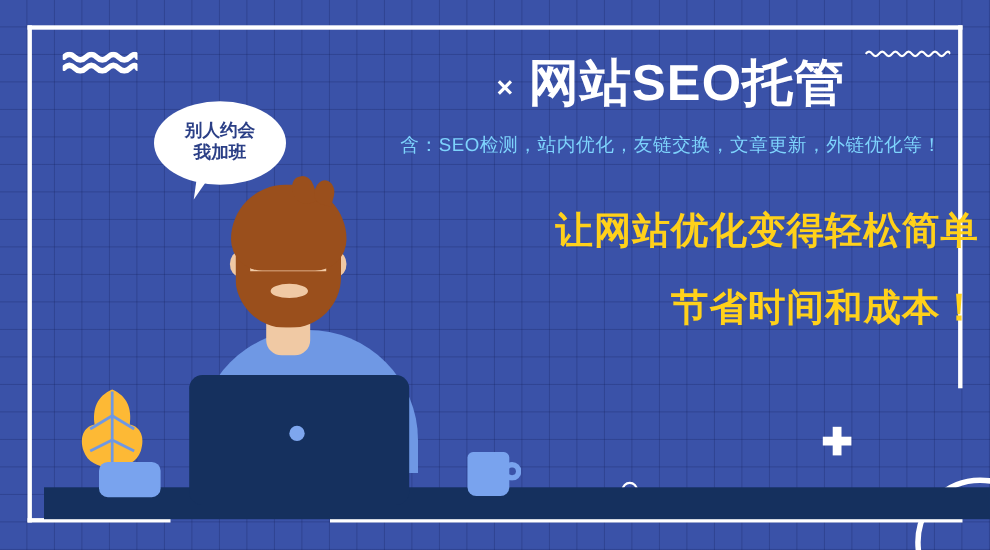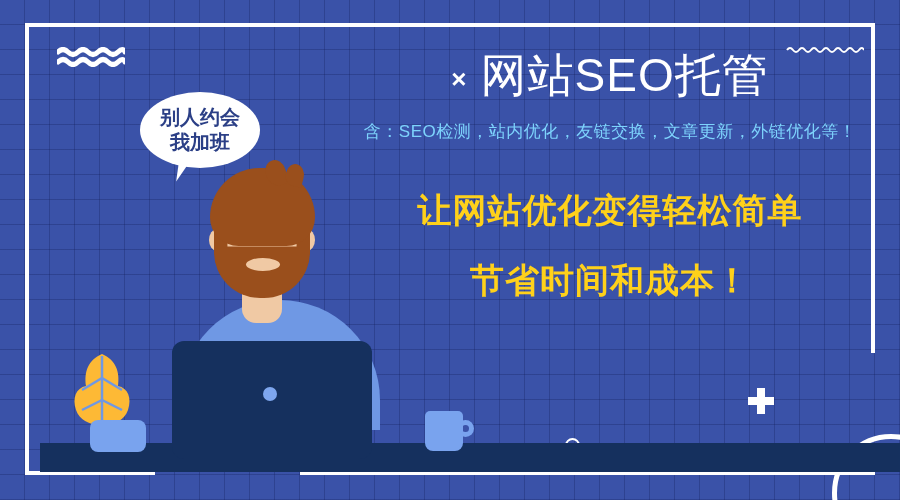--- a/index.html
+++ b/index.html
@@ -62,45 +62,45 @@
   }
   #title-row{
     display:flex;align-items:center;justify-content:center;gap:14px;
     height:62px;
   }
   #x-mark{
     color:#ffffff;font-size:26px;font-weight:bold;line-height:1;
     transform:translateY(4px);
   }
   #main-title{
-    color:#ffffff;font-size:46px;font-weight:normal;letter-spacing:1px;
+    color:#ffffff;font-size:46px;font-weight:bold;letter-spacing:1px;
     line-height:1;white-space:nowrap;
   }
   #subtitle{
     margin-top:14px;color:#7dd3fc;font-size:17px;letter-spacing:.5px;
     white-space:nowrap;
   }
   
   #slogan{
-    position:absolute;left:330px;top:193px;width:560px;text-align:center;
+    position:absolute;left:330px;top:193px;width:560px;text-align:right;
   }
   #slogan div{
     color:#ffd11a;font-size:34px;font-weight:bold;line-height:1;
     margin-bottom:36px;white-space:nowrap;letter-spacing:1px;
   }
   #slogan div:last-child{margin-bottom:17px;}
   
   #bubble{
     position:absolute;left:140px;top:92px;width:120px;height:76px;
     background:#ffffff;border-radius:50%;
     display:flex;flex-direction:column;align-items:center;justify-content:center;
     z-index:6;
   }
   #bubble span{
-    color:#2b3f86;font-size:20px;font-weight:bold;line-height:1.25;
+    color:#2b3f86;font-size:16px;font-weight:bold;line-height:1.25;
     white-space:nowrap;
   }
   #bubble-tail{
     position:absolute;left:178px;top:155px;width:0;height:0;
     border-left:14px solid #ffffff;
     border-bottom:28px solid transparent;
     border-right:6px solid transparent;
     transform:rotate(8deg);
     z-index:5;
   }

